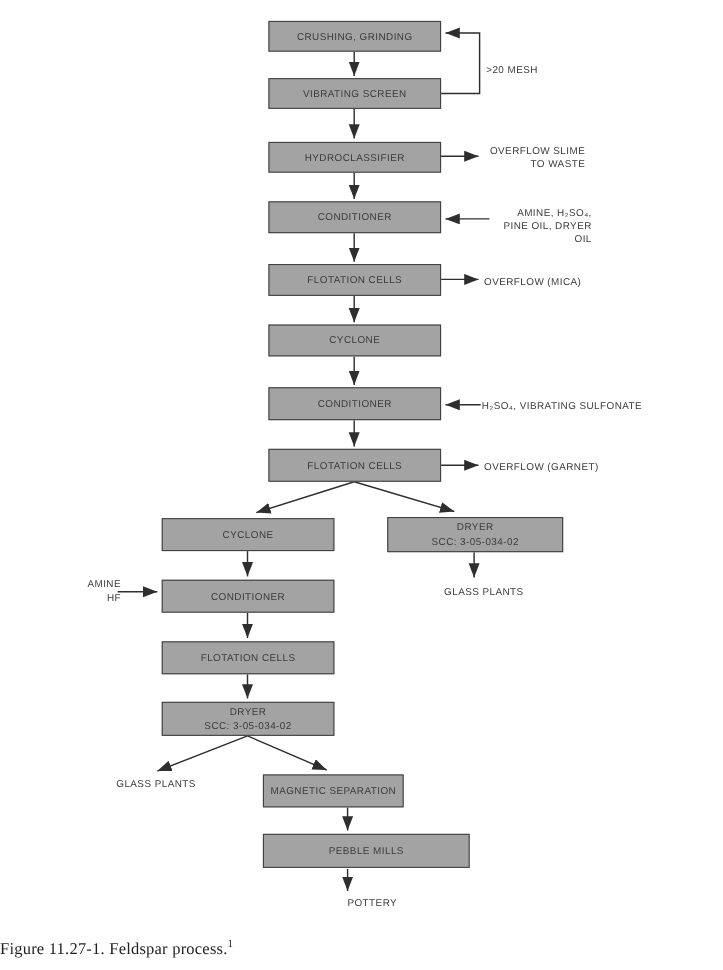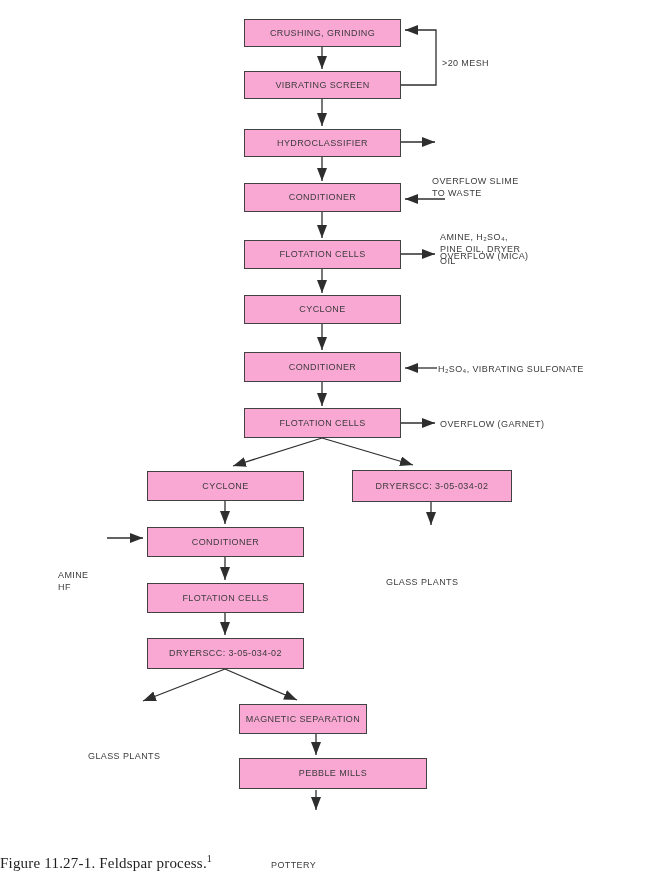--- a/index.html
+++ b/index.html
@@ -18,44 +18,45 @@
     width: 657px; height: 882px;
   }
   .wire {
     stroke: #2e2e2e;
     stroke-width: 1.3;
     fill: none;
   }
   .node {
     position: absolute;
     box-sizing: border-box;
-    background: #f9a8d4;
+    background: #a3a3a3;
     border: 1.5px solid #424242;
     display: flex;
     align-items: center;
     justify-content: center;
     text-align: center;
     font-size: 9px;
     letter-spacing: 0.4px;
     line-height: 11px;
     color: #3b3b3b;
   }
   .node.two-line {
+    flex-direction: column;
     justify-content: center;
     line-height: 13px;
   }
   .flabel {
     position: absolute;
     font-size: 9px;
     letter-spacing: 0.4px;
     line-height: 12px;
     color: #3b3b3b;
     white-space: nowrap;
   }
-  .flabel.center { text-align: left; white-space: normal; margin-top: 44px; }
+  .flabel.center { text-align: right; white-space: normal; }
   .caption {
     position: absolute;
     left: 0; right: 0;
     top: 853px;
     text-align: left;
     font-family: "Liberation Serif", "DejaVu Serif", serif;
     font-size: 15px;
     color: #1f1f1f;
     letter-spacing: 0.2px;
   }

